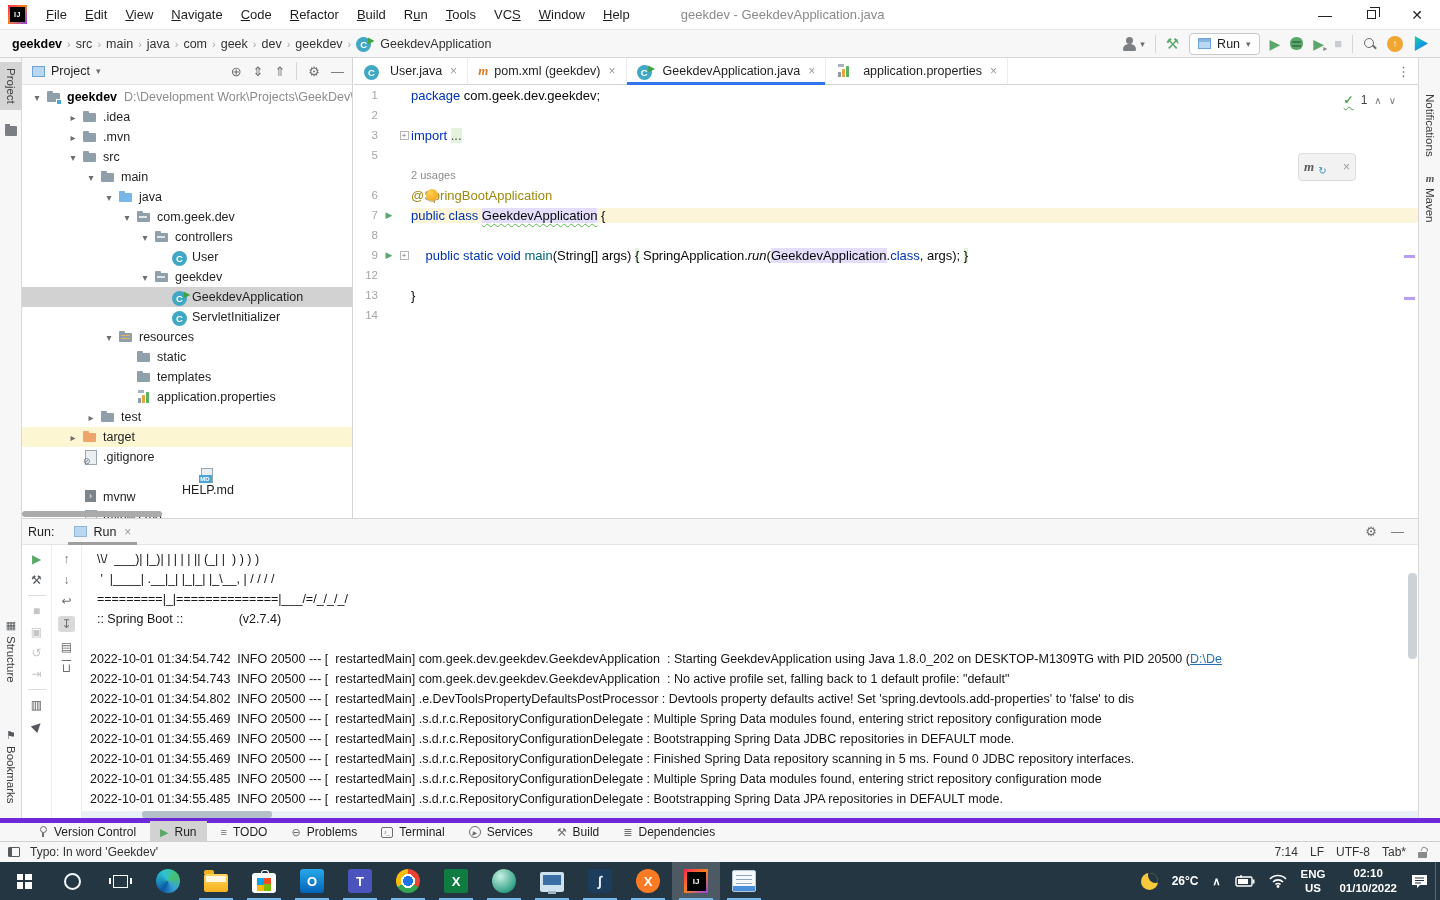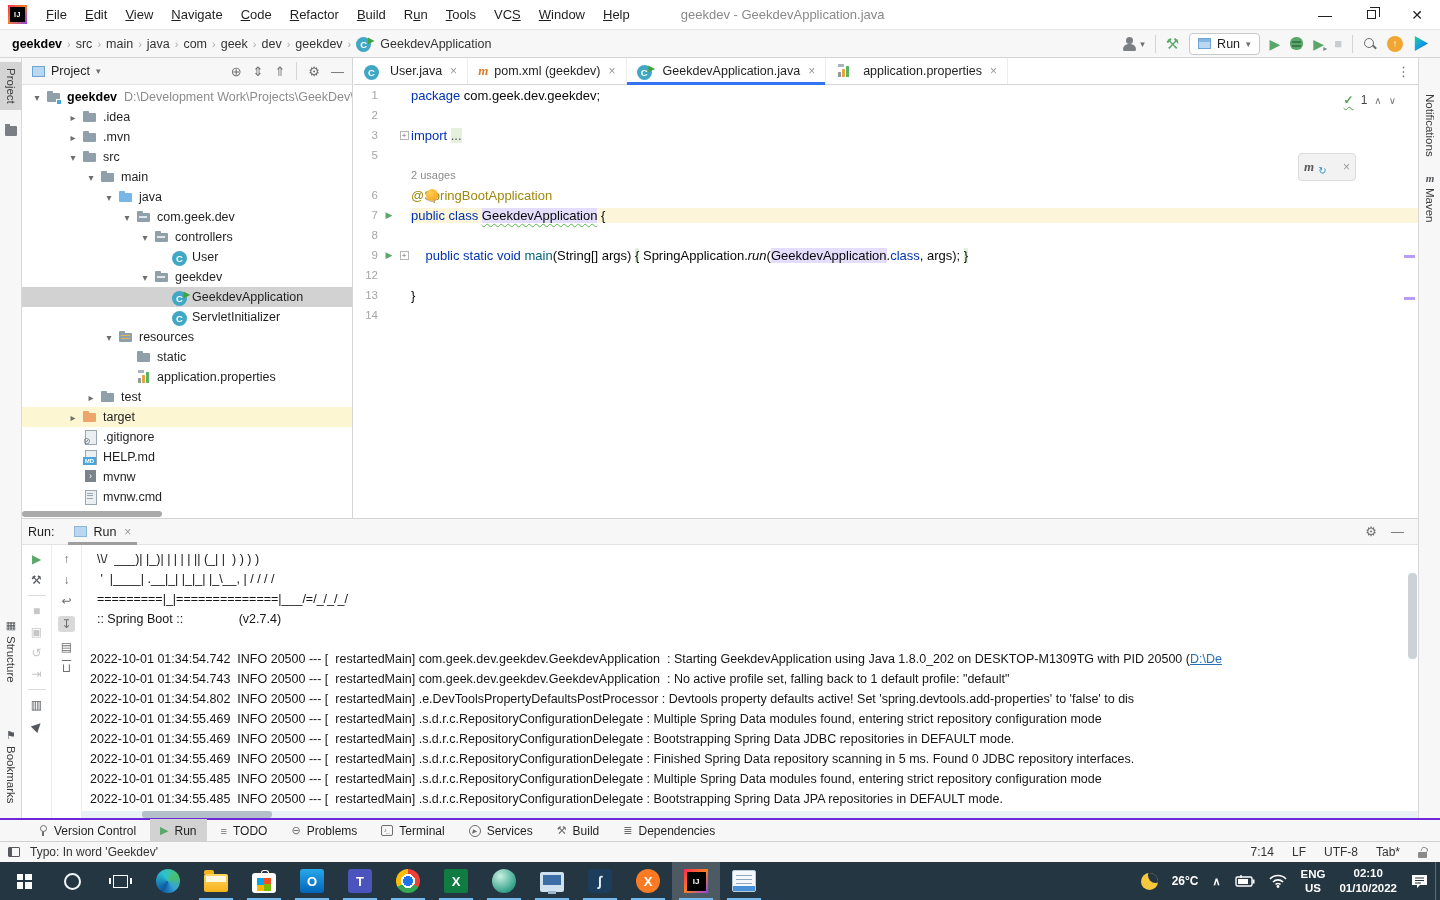--- a/index.html
+++ b/index.html
@@ -142,35 +142,35 @@
   .rtb.ov{text-decoration:overline;}
   .rtb.hi{background:#d9d9d9;border-radius:3px;padding:2px 3px;}
   .rtbsep{width:18px;height:1px;background:#dcdcdc;}
   .console{flex:1;overflow:hidden;position:relative;padding:4px 0 0 8px;font-family:"DejaVu Sans Mono","Liberation Mono",monospace;font-size:12.5px;color:#151515;}
   .bline,.logline{height:20px;white-space:pre;line-height:20px;}
   .loglink{color:#2470b3;text-decoration:underline;}
   .vscroll{position:absolute;right:1px;top:28px;width:9px;height:86px;background:#ccd2d6;border-radius:4px;}
   .hscrolltrack{position:absolute;left:0;right:0;bottom:0;height:7px;background:#e9f0f6;}
   .hscroll{position:absolute;left:60px;bottom:0;width:130px;height:7px;background:#b4c0c9;border-radius:3px;}
   
-  .toolrow{left:0;top:818px;width:1440px;height:23px;background:#f7f7f7;border-top:2px solid #6d28d9;display:flex;align-items:center;padding-left:28px;gap:4px;}
+  .toolrow{left:0;top:818px;width:1440px;height:23px;background:#f7f7f7;border-top:5px solid #6d28d9;display:flex;align-items:center;padding-left:28px;gap:4px;}
   .twb{display:flex;align-items:center;gap:6px;height:23px;padding:0 10px;font-size:12px;color:#1f1f1f;}
   .twb.sel{background:#d2d2d2;}
   .twi{font-size:11px;color:#6e6e6e;font-style:normal;}
   .twi.green{color:#59a869;}
   .twi-vc{width:10px;height:12px;position:relative;}
   .twi-vc::before{content:"";position:absolute;left:4px;top:1px;width:1.5px;height:10px;background:#6e6e6e;}
   .twi-vc::after{content:"";position:absolute;left:2px;top:0px;width:5px;height:5px;border:1.5px solid #6e6e6e;border-radius:50%;background:#f7f7f7;}
   .twi-term{width:12px;height:11px;border:1.3px solid #6e6e6e;border-radius:2px;font-size:7px;color:#6e6e6e;text-align:center;line-height:9px;}
   .twi-serv{width:12px;height:12px;border:1.3px solid #6e6e6e;border-radius:50%;display:flex;align-items:center;justify-content:center;font-size:6px;color:#6e6e6e;}
   
   .statusbar{left:0;top:841px;width:1440px;height:21px;background:#f7f7f7;border-top:1px solid #d0d0d0;display:flex;align-items:center;padding:0 12px 0 8px;font-size:12px;color:#333;}
   .sbico{width:12px;height:10px;border:1.3px solid #55585c;border-radius:1px;position:relative;margin-right:10px;}
   .sbico::before{content:"";position:absolute;left:0;top:0;bottom:0;width:3px;background:#55585c;}
-  .sb-right{margin-left:auto;display:flex;align-items:center;gap:18px;}
+  .sb-right{margin-left:auto;display:flex;align-items:center;gap:12px;}
   .lockico{width:10px;height:11px;position:relative;}
   .lockico::before{content:"";position:absolute;left:0;bottom:0;width:9px;height:6px;background:#8a8a8a;border-radius:1px;}
   .lockico::after{content:"";position:absolute;left:3px;top:0;width:5px;height:5px;border:1.5px solid #8a8a8a;border-bottom:none;border-radius:3px 3px 0 0;transform:rotate(25deg);}
   
   .taskbar{left:0;top:862px;width:1440px;height:38px;background:#243642;display:flex;align-items:stretch;color:#fff;}
   .startbtn{width:48px;display:flex;align-items:center;justify-content:center;}
   .winlogo{width:15px;height:15px;position:relative;background:#fff;}
   .winlogo::before{content:"";position:absolute;left:6.5px;top:0;width:2px;height:15px;background:#243642;}
   .winlogo::after{content:"";position:absolute;top:6.5px;left:0;height:2px;width:15px;background:#243642;}
   .searchbox{width:345px;background:#fff;display:flex;align-items:center;padding:0 8px;gap:10px;position:relative;}
@@ -425,20 +425,25 @@
           </span>
           <span class="tlabel">resources</span>
         </div>
         <div class="trow" style="padding-left: 96px;">
           <span class="tchev"></span>
           <span class="tico folder"><i class="ov"></i></span>
           <span class="tlabel">static</span>
         </div>
         <div class="trow" style="padding-left: 96px;">
           <span class="tchev"></span>
+          <span class="tico folder"><i class="ov"></i></span>
+          <span class="tlabel">templates</span>
+        </div>
+        <div class="trow" style="padding-left: 96px;">
+          <span class="tchev"></span>
           <span class="tico props">
             <i class="b1"></i>
             <i class="b2"></i>
             <i class="b3"></i>
           </span>
           <span class="tlabel">application.properties</span>
         </div>
         <div class="trow" style="padding-left: 60px;">
           <span class="tchev">▸</span>
           <span class="tico folder"><i class="ov"></i></span>
@@ -447,21 +452,21 @@
         <div class="trow hl" style="padding-left: 42px;">
           <span class="tchev">▸</span>
           <span class="tico folder-orange"><i class="ov"></i></span>
           <span class="tlabel">target</span>
         </div>
         <div class="trow" style="padding-left: 42px;">
           <span class="tchev"></span>
           <span class="tico gitignore"><i class="ov"></i></span>
           <span class="tlabel">.gitignore</span>
         </div>
-        <div class="trow" style="padding-left: 42px;">
+        <div class="trow" style="padding-left: 42px; flex-direction: column;">
           <span class="tchev"></span>
           <span class="tico md">
             <i class="mdtag"></i>
           </span>
           <span class="tlabel">HELP.md</span>
         </div>
         <div class="trow" style="padding-left: 42px;">
           <span class="tchev"></span>
           <span class="tico mvnw"><i class="ov"></i></span>
           <span class="tlabel">mvnw</span>

